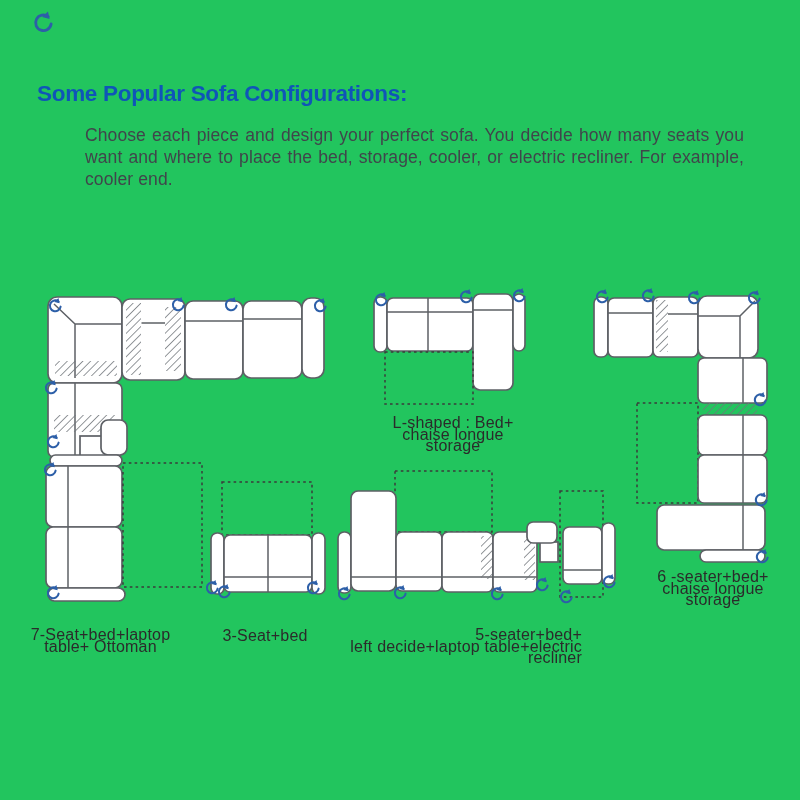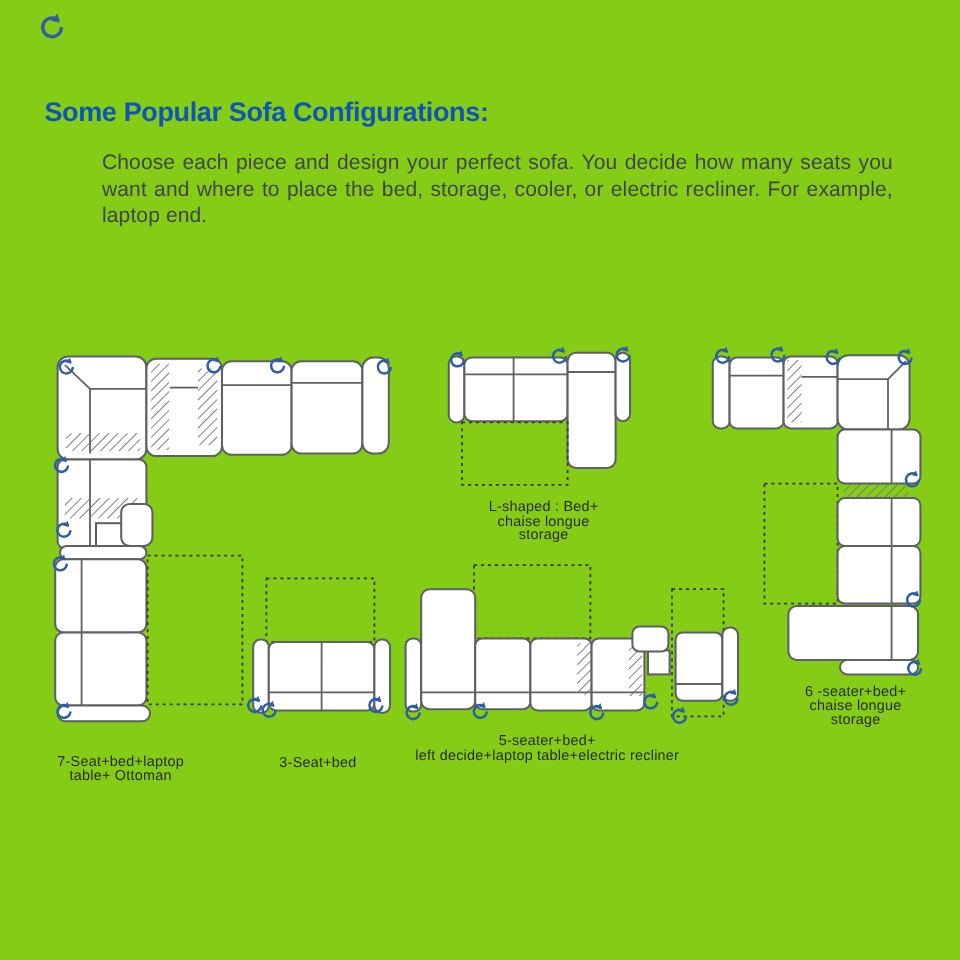--- a/index.html
+++ b/index.html
@@ -1,63 +1,63 @@
 <!DOCTYPE html>
 <html><head>
 <meta charset="utf-8">
 <style>
   html,body { margin:0; padding:0; background:#ffffff; }
   .page {
-    position:relative; width:800px; height:800px; background:#84cc16;
+    position:relative; width:800px; height:800px; background:#22c55e;
     font-family:"Liberation Sans", sans-serif; overflow:hidden;
   }
   .top-rotate-icon { position:absolute; left:30px; top:10px; width:26px; height:26px; color:#2d5fa8; }
   h1.title {
     position:absolute; left:37px; top:81px; margin:0;
     font-size:22.5px; font-weight:bold; letter-spacing:-0.3px;
     color:#0f55b8; font-family:"Liberation Sans", sans-serif;
   }
   .intro { position:absolute; left:37px; top:124px; width:707px;
     font-size:17.5px; line-height:22px; color:#40454b; letter-spacing:0.1px; }
   .intro-line { text-align:justify;margin-left:48px; }
   .intro-line.jl { text-align-last:justify; }
   svg.diagram { position:absolute; left:0; top:280px; width:800px; height:340px; }
   .m { fill:#ffffff; stroke:#5d6065; stroke-width:1.7; }
   .s { fill:none; stroke:#5d6065; stroke-width:1.5; }
   .dash { fill:none; stroke:#3b3b3b; stroke-width:1.5; stroke-dasharray:2.6 3.2; }
   .h { fill:url(#hatch); stroke:none; }
   .rot { color:#2d5fa8; }
   .diagram-label {
     position:absolute; text-align:center; color:#2b2b2b;
-    font-size:12px; line-height:11.5px; letter-spacing:0.2px;
+    font-size:16px; line-height:11.5px; letter-spacing:0.2px;
   }
   .lblA { left:28px;  top:629px; width:145px; }
   .lblB { left:205px; top:630px; width:120px; }
   .lblC { left:382px; top:417px; width:142px; }
-  .lblD { left:330px; top:612px; width:252px; }
+  .lblD { left:330px; top:629px; width:252px;text-align:right; }
   .lblE { left:642px; top:571px; width:142px; }
 </style>
 </head>
 <body>
 
 <div class="page">
 
   <div class="top-rotate-icon">
     <svg viewBox="0 0 24 24" width="26" height="26">
       <path d="M16.8 6.1 A7.2 7.2 0 1 0 19.5 12.9" fill="none" stroke="currentColor" stroke-width="2.6" stroke-linecap="round"></path>
       <path d="M16.6 1.4 L18.1 8.2 L11.2 6.5 Z" fill="currentColor"></path>
     </svg>
   </div>
 
   <h1 class="title">Some Popular Sofa Configurations:</h1>
 
   <div class="intro">
     <div class="intro-line jl">Choose each piece and design your perfect sofa. You decide how many seats you</div>
     <div class="intro-line jl">want and where to place the bed, storage, cooler, or electric recliner. For example,</div>
-    <div class="intro-line">laptop end.</div>
+    <div class="intro-line">cooler end.</div>
   </div>
 
   <svg class="diagram" viewBox="0 280 800 340">
     <defs>
       <pattern id="hatch" patternUnits="userSpaceOnUse" width="5.5" height="5.5" patternTransform="rotate(45)">
         <line x1="0" y1="0" x2="0" y2="5.5" stroke="#71757b" stroke-width="1.5"></line>
       </pattern>
       <symbol id="rot" viewBox="0 0 24 24">
         <path d="M16.8 6.1 A7.2 7.2 0 1 0 19.5 12.9" fill="none" stroke="currentColor" stroke-width="2.8" stroke-linecap="round"></path>
         <path d="M16.6 1.4 L18.1 8.2 L11.2 6.5 Z" fill="currentColor"></path>

